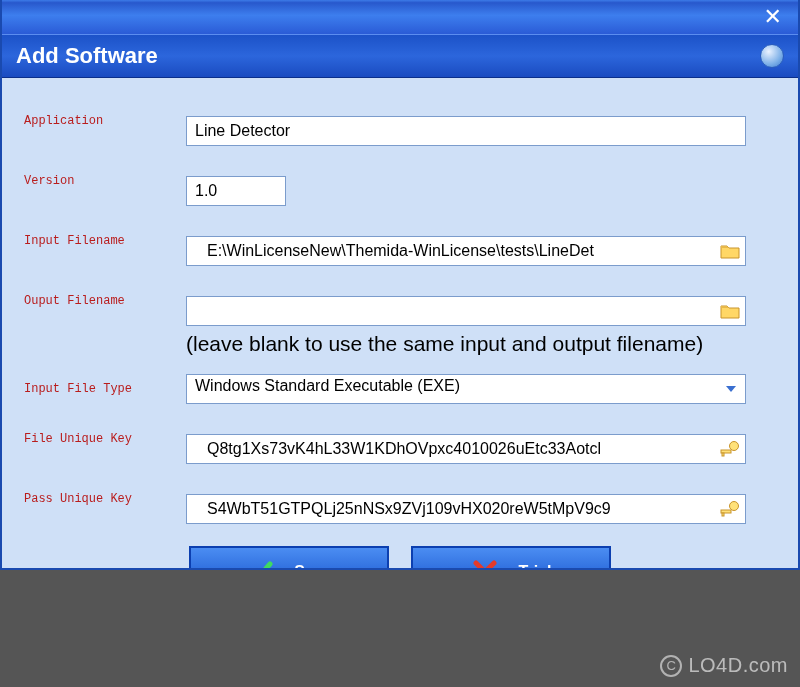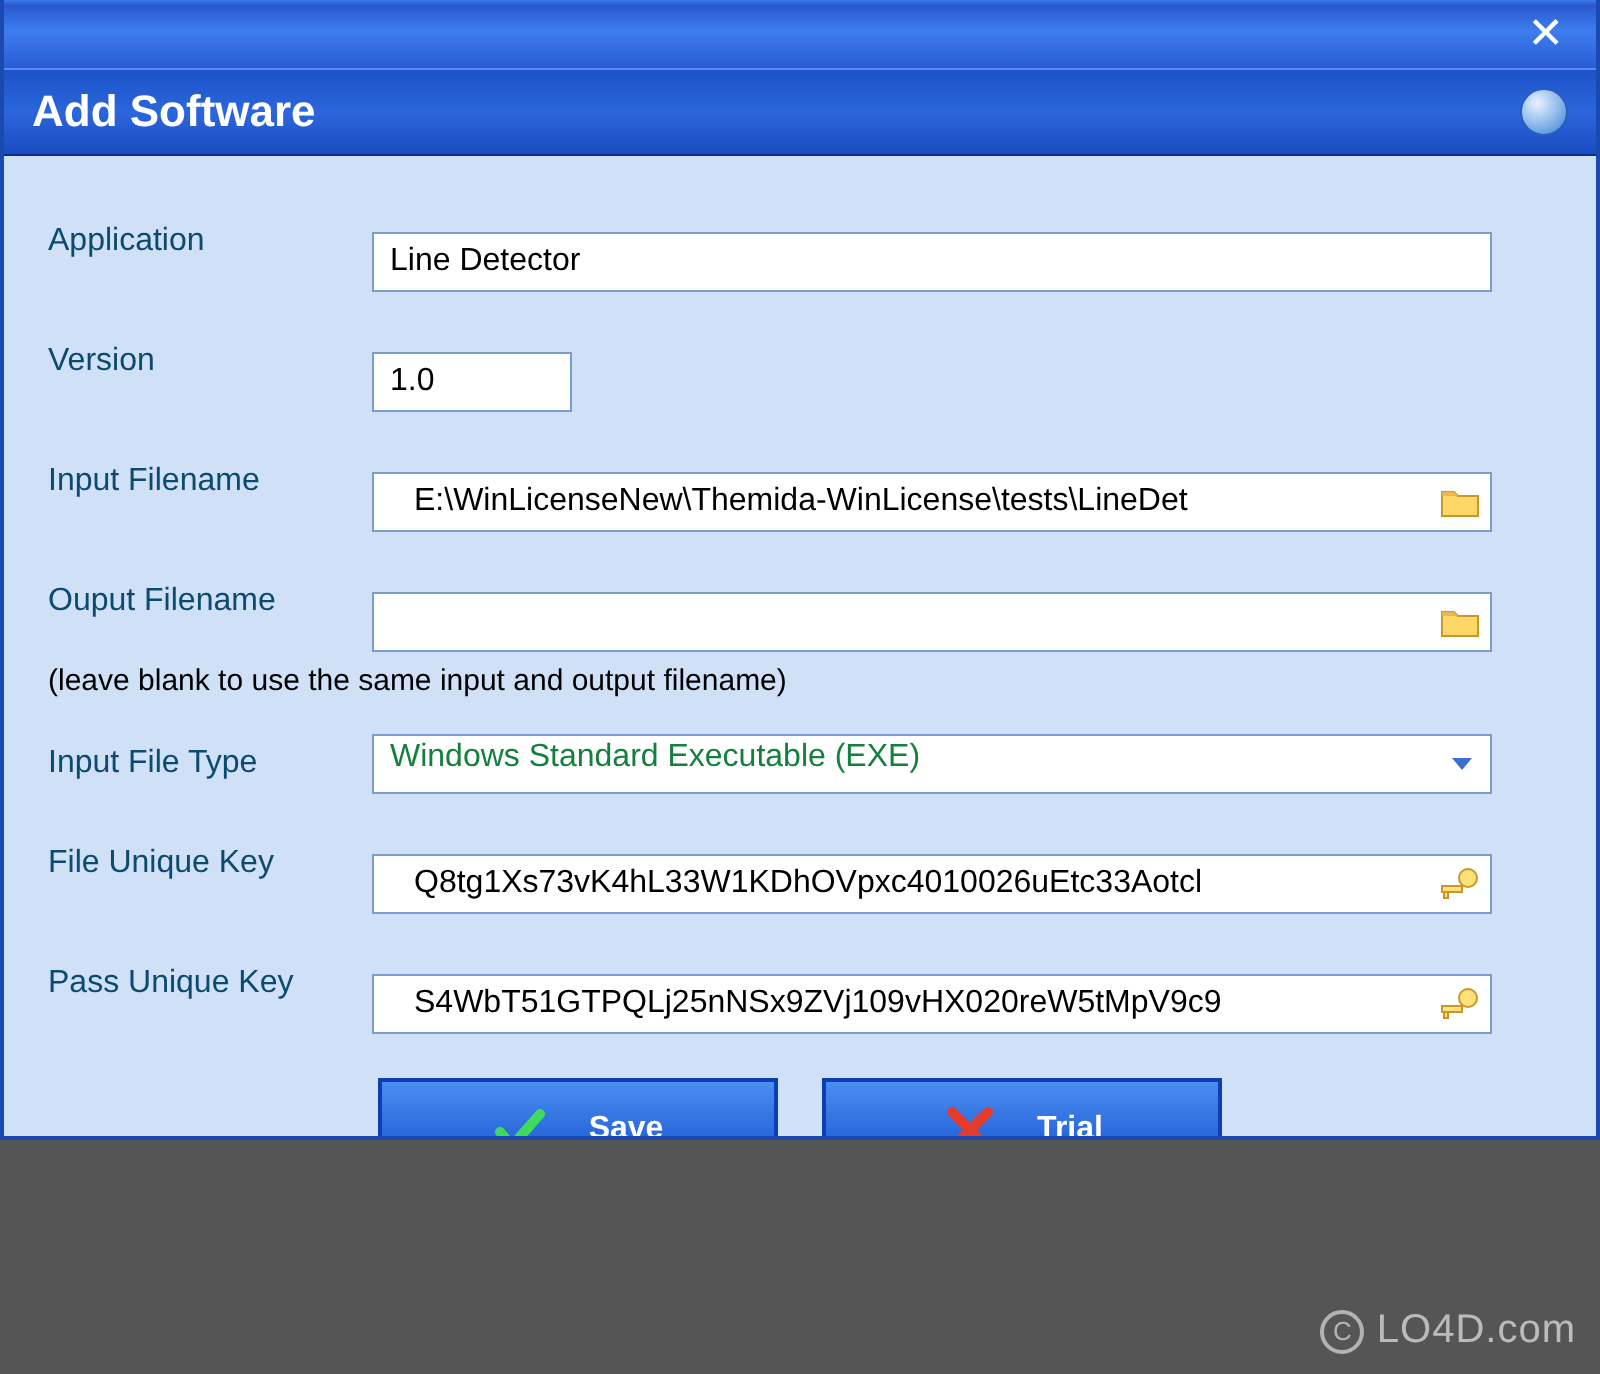--- a/index.html
+++ b/index.html
@@ -64,22 +64,23 @@
     overflow: hidden;
   }
   .row {
     display: flex;
     align-items: center;
     margin-bottom: 10px;
   }
   .row.gap-top { margin-top: 18px; }
   .label {
     width: 162px;
-    color: #0c4a6e;
-    font-size: 16px;
+    color: #b91c1c;
+    font-size: 12px;
+    font-family: Liberation Mono, monospace;
   }
   .control {
     flex: 0 0 auto;
     width: 560px;
     display: flex;
     align-items: center;
     margin-top: 20px;
   }
   .text-input {
     height: 30px;
@@ -102,30 +103,31 @@
   .folder-icon, .key-icon {
     position: absolute;
     right: 6px; top: 50%;
     transform: translateY(-50%);
     width: 20px; height: 18px;
   }
   .select-wrap {
     width: 560px;
     position: relative;
   }
-  .select-wrap .text-input { width: 100%; padding-right: 20px; color:#15803d;}
+  .select-wrap .text-input { width: 100%; padding-right: 20px; color:#000000;}
   .chevron-icon {
     position: absolute;
     right: 8px; top: 50%;
     transform: translateY(-50%);
     width: 14px; height: 14px;
   }
   .hint {
-    font-size: 15px;
+    font-size: 21px;
     color: #000;
+    margin-left: 162px;
     margin-top: -4px;
     margin-bottom: 8px;
   }
   .button-row {
     display: flex;
     justify-content: center;
     gap: 22px;
     margin-top: 22px;
   }
   .btn {

